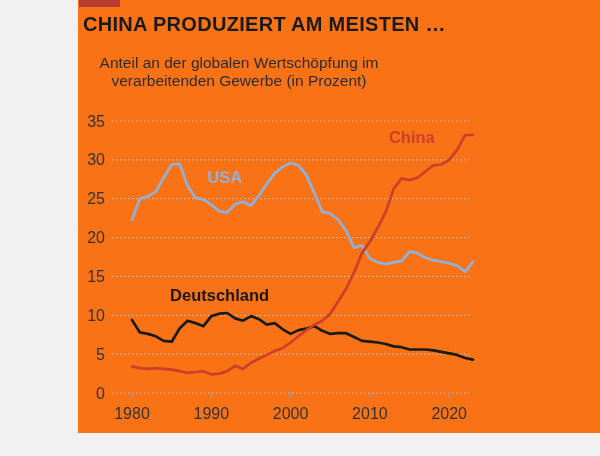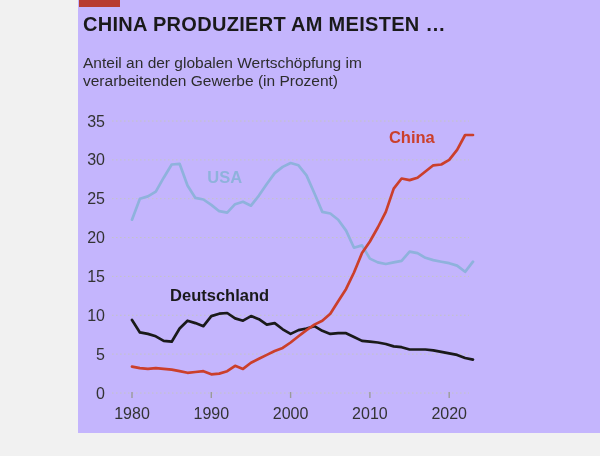--- a/index.html
+++ b/index.html
@@ -8,21 +8,21 @@
     width: 600px;
     height: 456px;
     overflow: hidden;
     background: #ffffff;
     font-family: "Liberation Sans", sans-serif;
   }
   .page {
     position: relative;
     width: 600px;
     height: 456px;
-    background: #c4b5fd;
+    background: #f97316;
   }
   .left-gutter {
     position: absolute;
     left: 0; top: 0;
     width: 78px; height: 456px;
     background: #f1f1f1;
   }
   .bottom-gutter {
     position: absolute;
     left: 0; top: 433px;
@@ -46,20 +46,21 @@
     white-space: nowrap;
   }
   .chart-subtitle {
     position: absolute;
     left: 83px; top: 54px;
     margin: 0;
     max-width: 312px;
     font-size: 15.5px;
     line-height: 18px;
     color: #2d2d2d;
+    text-align: center;
   }
   .chart-wrap {
     position: absolute;
     left: 0; top: 0;
     width: 600px; height: 456px;
   }
   svg text {
     font-family: "Liberation Sans", sans-serif;
   }
   .tick-label {

